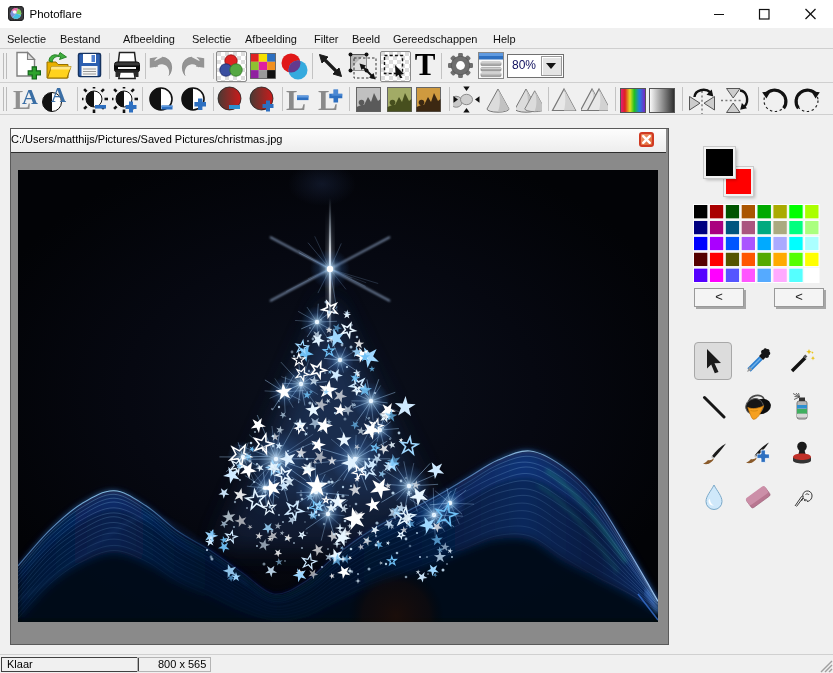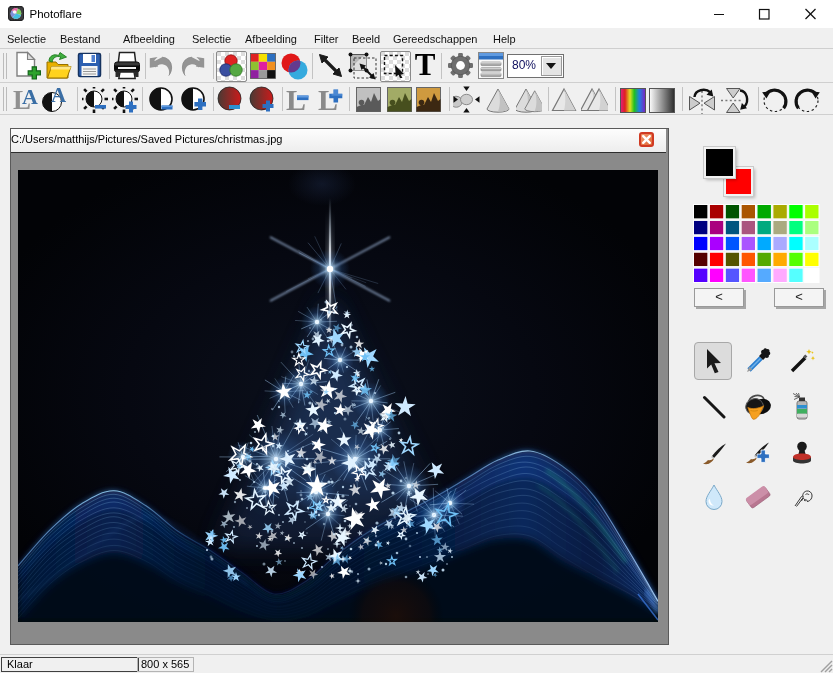--- a/index.html
+++ b/index.html
@@ -1189,19 +1189,19 @@
       <path d="M4 21 L10.5 11.5 C11 10.5 12.5 11 12.2 12.2 L10.5 16"></path>
       <path d="M5.5 21.5 L11.5 13.5"></path>
       <path d="M10.8 15 C10.6 13.4 12.8 12.8 13.4 14.2 L14.2 16.2"></path>
       <path d="M13.6 16 C13.6 14.4 15.8 14.2 16.2 15.8 L16.6 17"></path>
       <path d="M12 11.8 C11.2 9 13 6.4 15.8 6 C18.4 5.6 20.6 7.4 21 10 C21.4 13 19.6 15.6 17 16.4"></path>
       <path d="M14.5 9.5 C15.5 8.5 17.5 8.8 18.2 10"></path>
     </g>
   </svg>
 <div class="ab" style="left:0;top:654px;width:833px;height:1px;background:#d0d0d0"></div>
 <div class="ab" style="left:1px;top:657px;width:131px;height:13px;border:1px solid #404040;font-size:11px;color:#000;padding-left:5px;line-height:13px">Klaar</div>
-<div class="ab" style="left:137px;top:657px;width:52px;height:13px;border:1px solid #b4b4b4;font-size:11px;color:#000;padding-left:3px;line-height:13px">800 x 565</div>
+<div class="ab" style="left:137px;top:657px;width:52px;height:13px;border:1px solid #b4b4b4;font-size:11px;color:#000;padding-left:20px;line-height:13px">800 x 565</div>
 <svg style="position:absolute;left:820px;top:660px" width="13" height="13" viewBox="0 0 13 13">
     <g stroke="#a0a0a0" stroke-width="1.4">
       <line x1="12" y1="1" x2="1" y2="12"></line>
       <line x1="12" y1="5" x2="5" y2="12"></line>
       <line x1="12" y1="9" x2="9" y2="12"></line>
     </g>
   </svg>
 </body></html>

